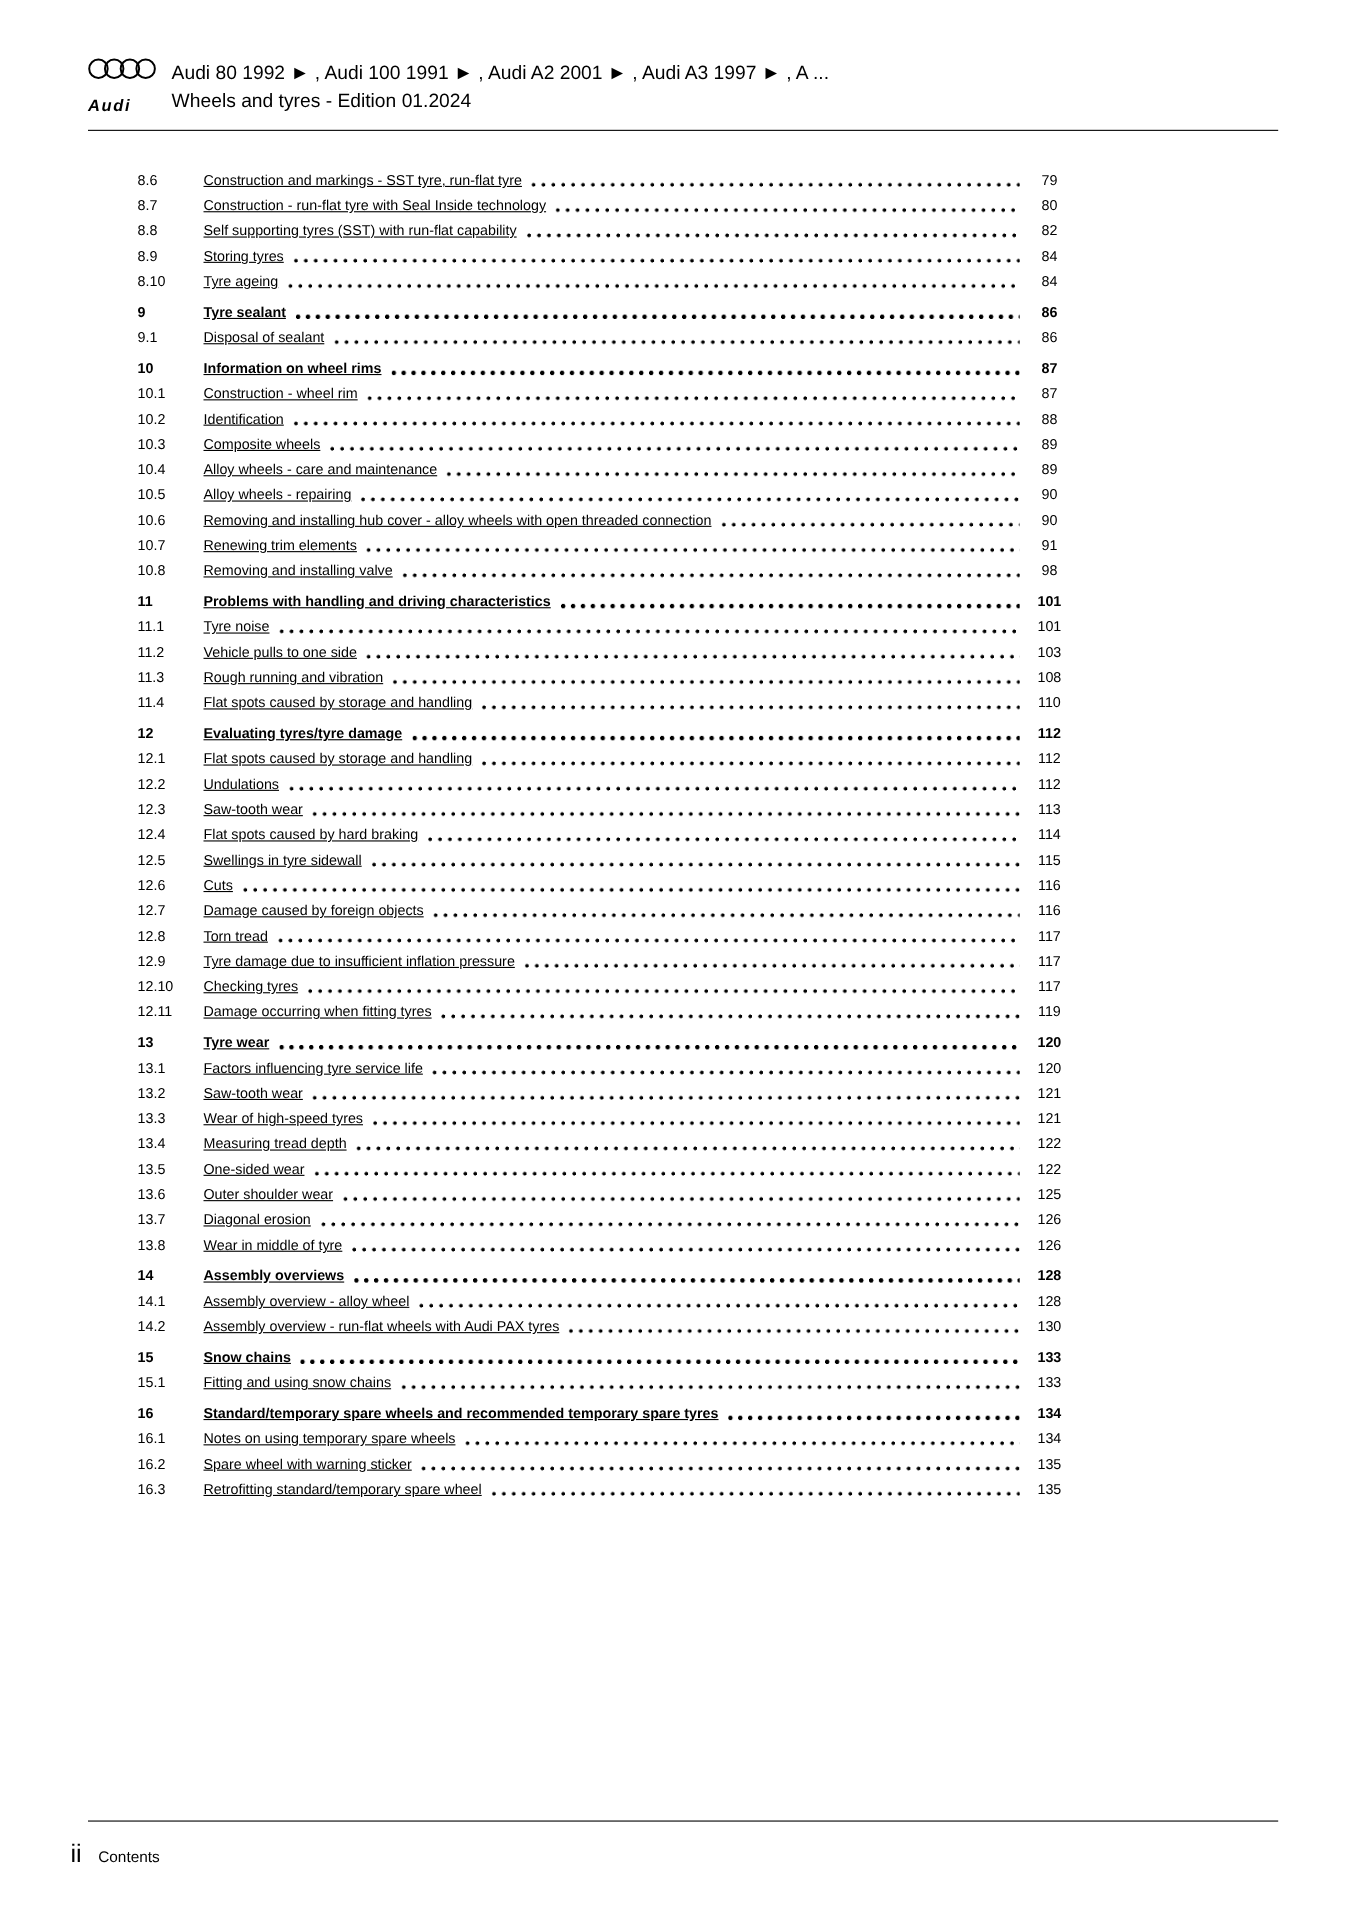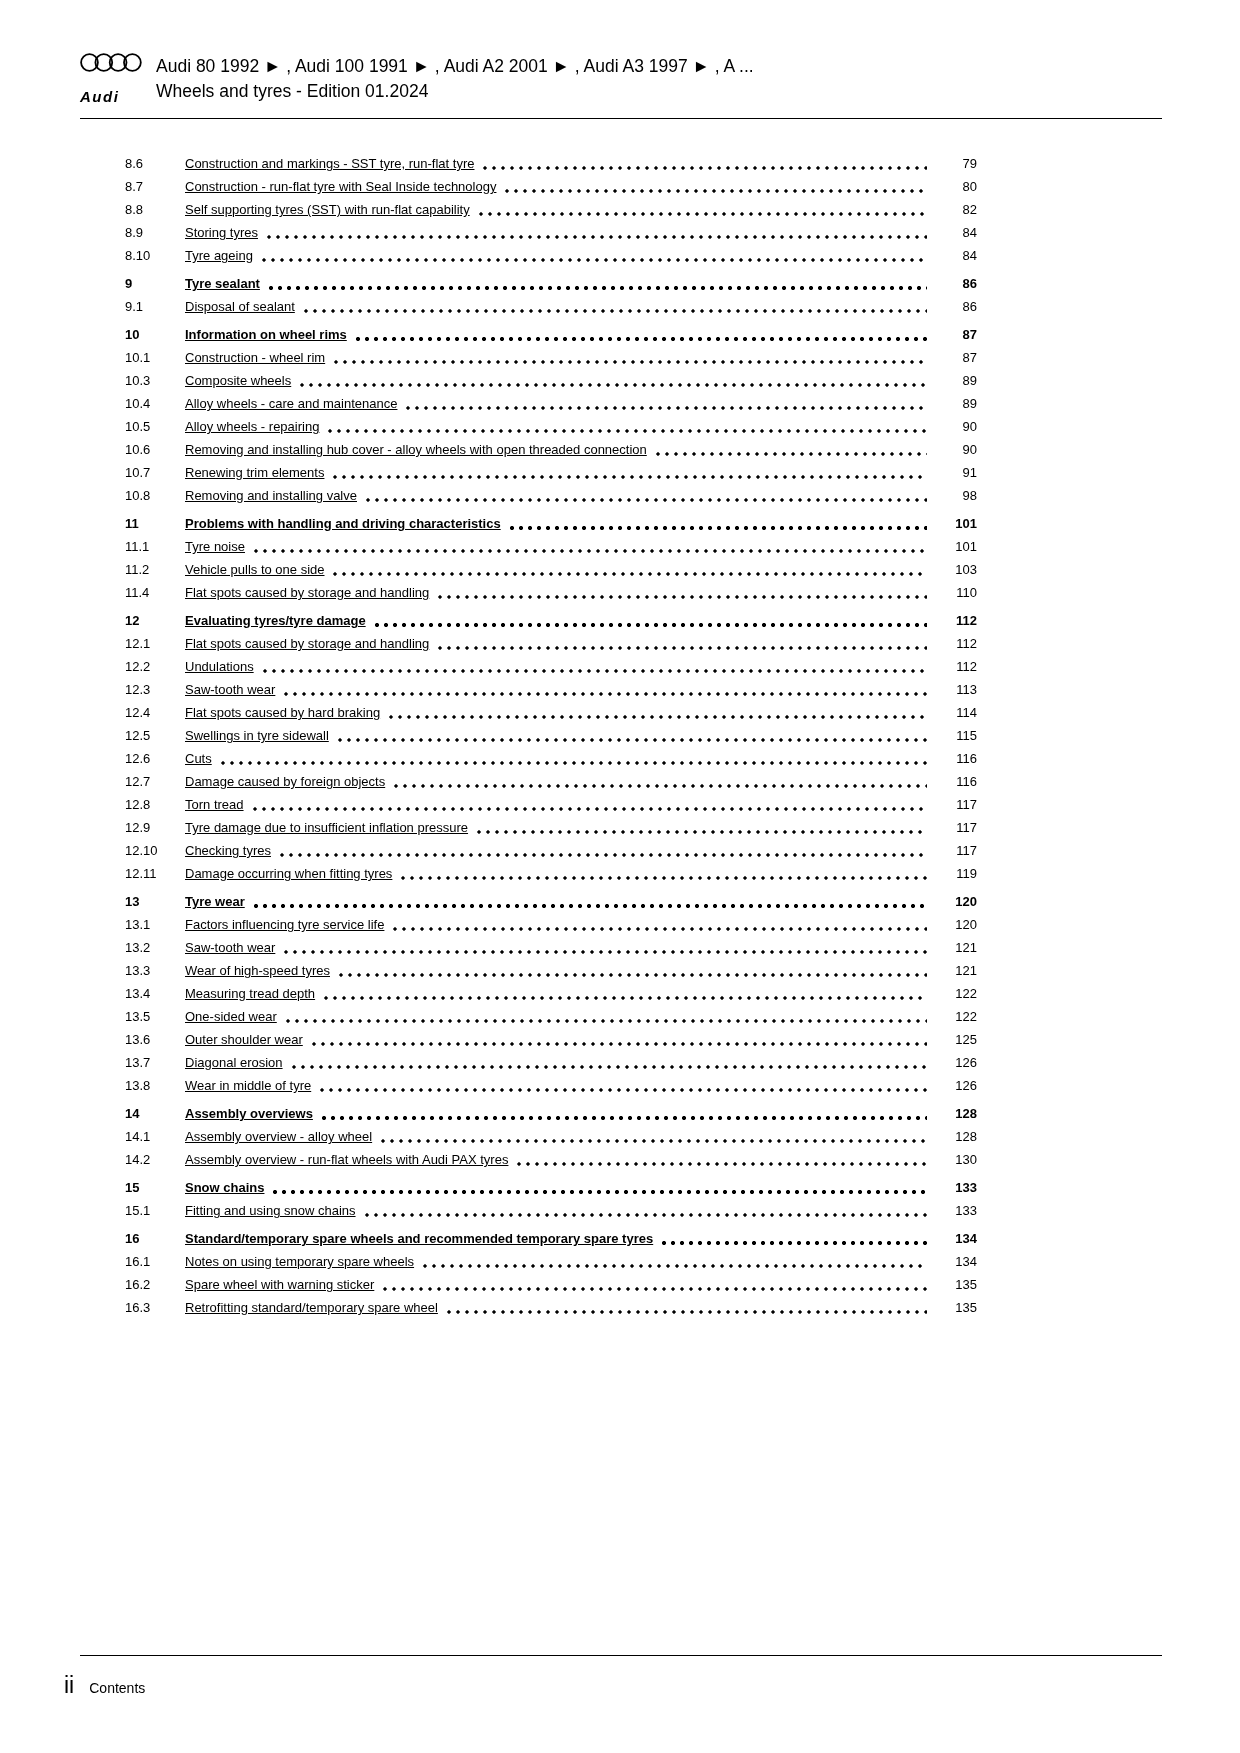--- a/index.html
+++ b/index.html
@@ -93,21 +93,21 @@
     background-size: 9px 4px;
     background-repeat: repeat-x;
     background-position: 0 0;
   }
   .toc-row.chapter .leader {
     background-image: radial-gradient(circle at 2px 2px, #000 1.8px, rgba(0,0,0,0) 2.3px);
   }
   .toc-page {
     flex: 0 0 auto;
     width: 46px;
-    text-align: right;
+    text-align: center;
   }
 
   
   .footer-line {
     position: absolute;
     top: 1672px;
     left: 64px;
     display: flex;
     align-items: baseline;
   }
@@ -194,20 +194,26 @@
         <span class="leader"></span>
         <span class="toc-page">87</span>
       </div>
       <div class="toc-row">
         <span class="toc-num">10.1</span>
         <span class="toc-title">Construction - wheel rim</span>
         <span class="leader"></span>
         <span class="toc-page">87</span>
       </div>
       <div class="toc-row">
+        <span class="toc-num">10.2</span>
+        <span class="toc-title">Identification</span>
+        <span class="leader"></span>
+        <span class="toc-page">88</span>
+      </div>
+      <div class="toc-row">
         <span class="toc-num">10.3</span>
         <span class="toc-title">Composite wheels</span>
         <span class="leader"></span>
         <span class="toc-page">89</span>
       </div>
       <div class="toc-row">
         <span class="toc-num">10.4</span>
         <span class="toc-title">Alloy wheels - care and maintenance</span>
         <span class="leader"></span>
         <span class="toc-page">89</span>
@@ -246,20 +252,26 @@
         <span class="toc-num">11.1</span>
         <span class="toc-title">Tyre noise</span>
         <span class="leader"></span>
         <span class="toc-page">101</span>
       </div>
       <div class="toc-row">
         <span class="toc-num">11.2</span>
         <span class="toc-title">Vehicle pulls to one side</span>
         <span class="leader"></span>
         <span class="toc-page">103</span>
+      </div>
+      <div class="toc-row">
+        <span class="toc-num">11.3</span>
+        <span class="toc-title">Rough running and vibration</span>
+        <span class="leader"></span>
+        <span class="toc-page">108</span>
       </div>
       <div class="toc-row">
         <span class="toc-num">11.4</span>
         <span class="toc-title">Flat spots caused by storage and handling</span>
         <span class="leader"></span>
         <span class="toc-page">110</span>
       </div>
       <div class="toc-row chapter">
         <span class="toc-num">12</span>
         <span class="toc-title">Evaluating tyres/tyre damage</span>

